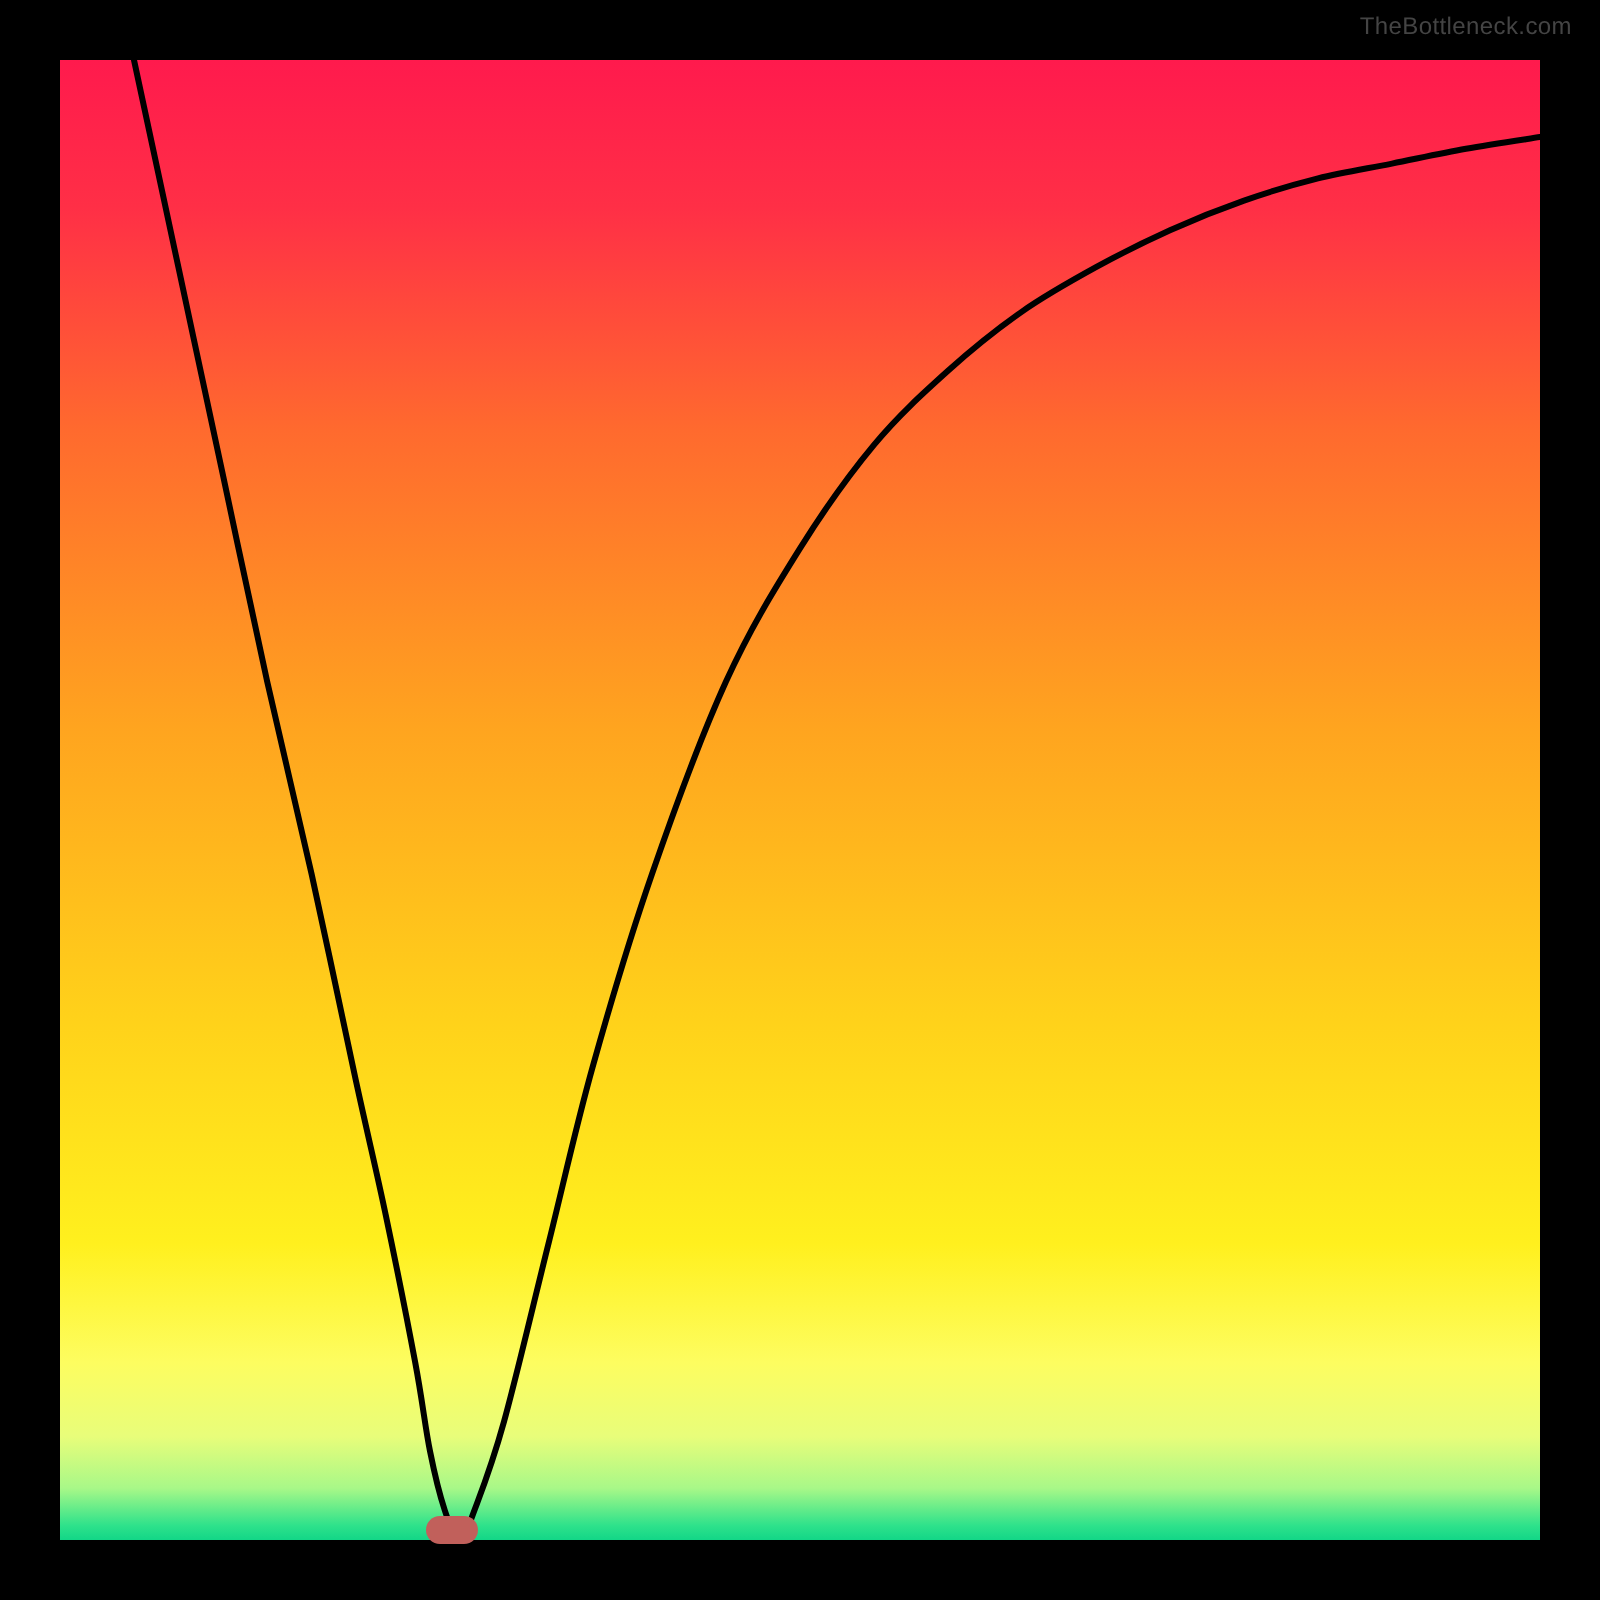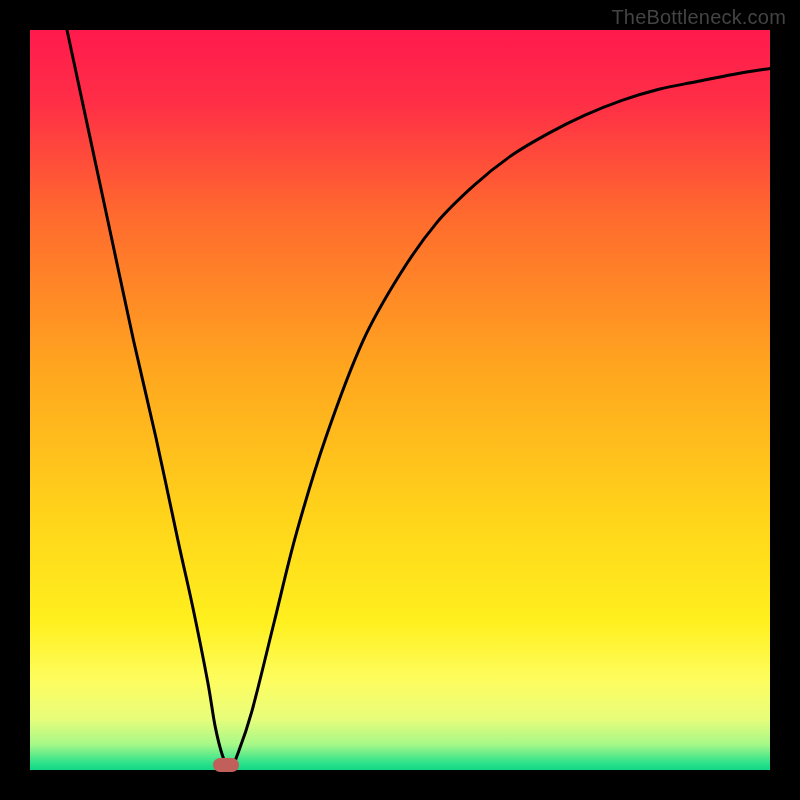--- a/index.html
+++ b/index.html
@@ -32,21 +32,21 @@
     top: 0;
     width: 740px;
     height: 740px;
     pointer-events: none;
   }
   .watermark {
     position: absolute;
     top: 6px;
     right: 14px;
     color: #444;
-    font-size: 20px;
+    font-size: 12px;
     font-weight: 500;
     letter-spacing: 0.2px;
     user-select: none;
   }
   .marker {
     position: absolute;
     width: 26px;
     height: 14px;
     background: #c1605b;
     border-radius: 7px;

